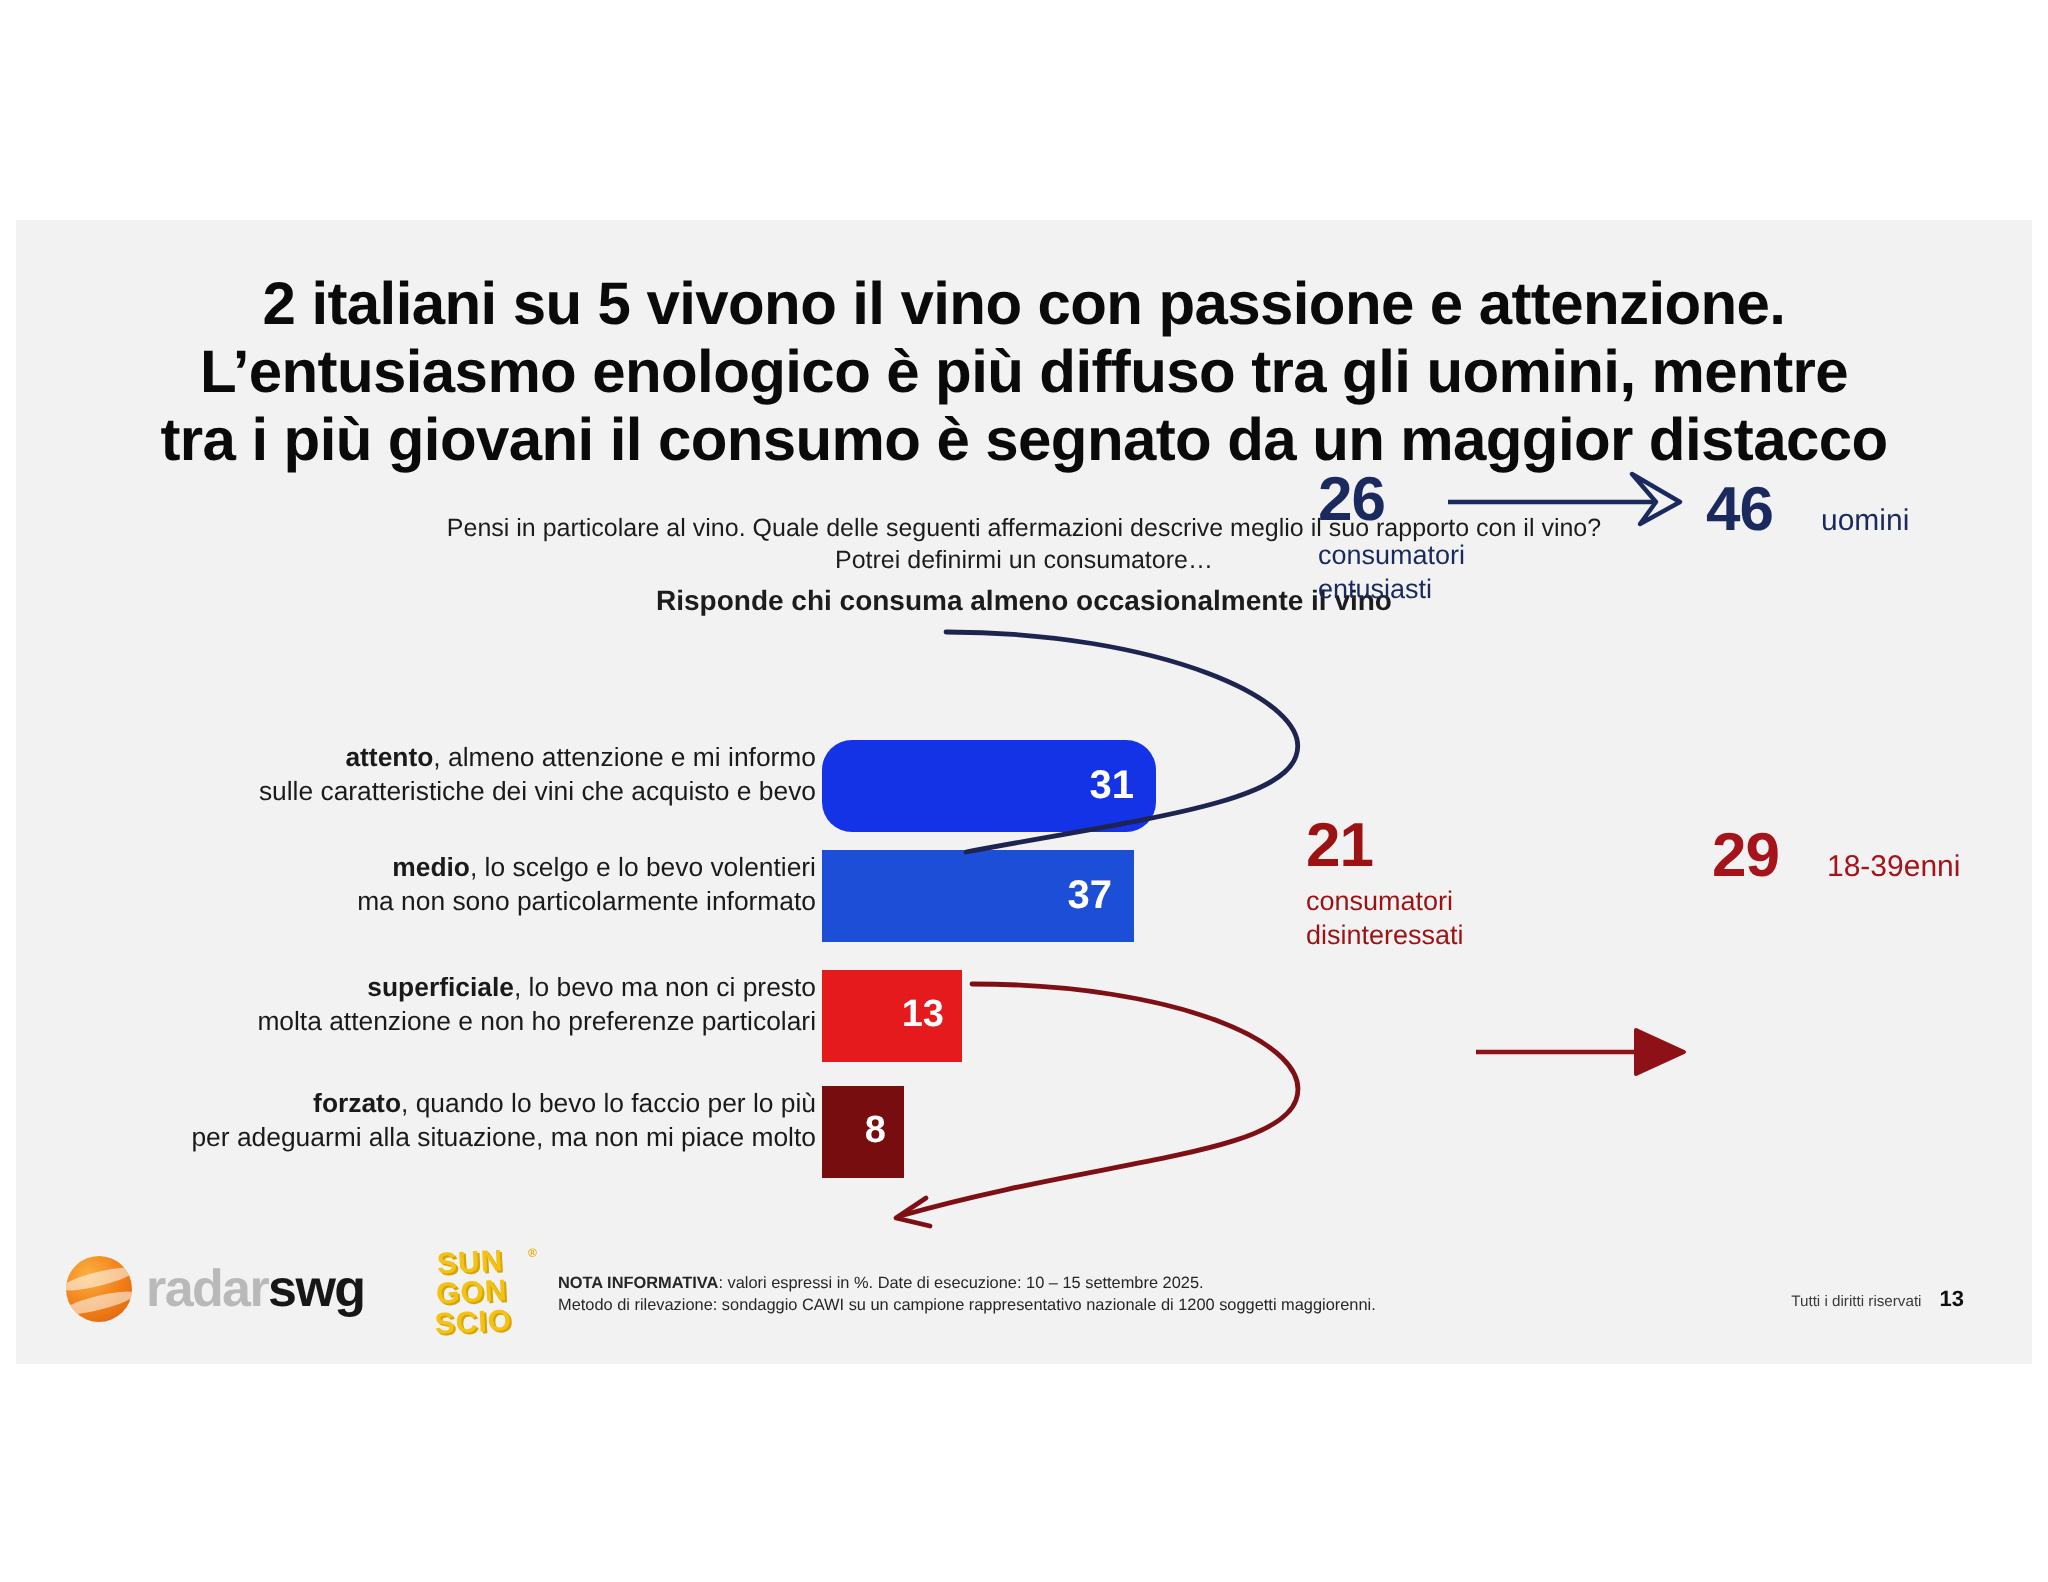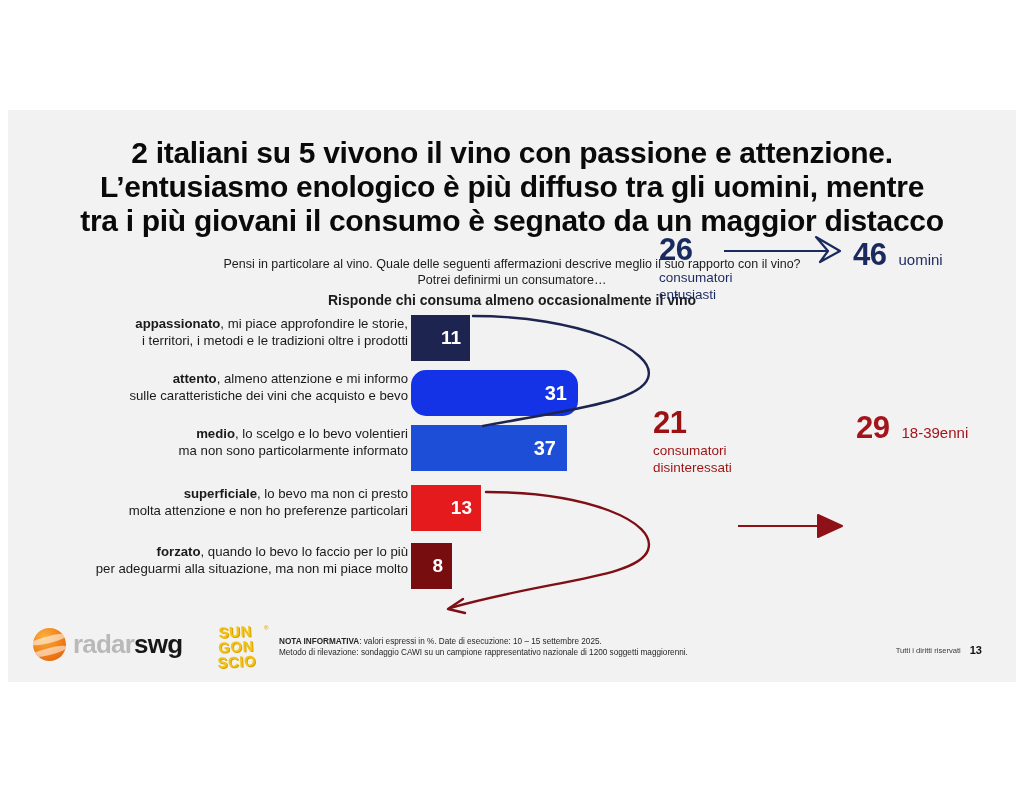--- a/index.html
+++ b/index.html
@@ -105,21 +105,21 @@
     line-height: 17px;
     margin-top: 3px;
   }
   .callout.top { left: 651px; top: 124px; color: #1b2a5e; }
   .callout.bottom { left: 645px; top: 297px; color: #9c1212; }
 
   .target {
     position: absolute;
     display: flex;
     align-items: baseline;
-    gap: 12px;
+    gap: 24px;
   }
   .target .num { font-size: 31px; font-weight: bold; letter-spacing: -0.5px; }
   .target .unit { font-size: 15px; }
   .target.top { left: 845px; top: 127px; color: #1b2a5e; }
   .target.bottom { left: 848px; top: 300px; color: #a5141b; }
 
   svg.overlay {
     position: absolute;
     left: 0; top: 0;
     width: 1008px; height: 572px;
@@ -224,29 +224,20 @@
   </div>
 
   <div class="subtitle">
     <span class="q">Pensi in particolare al vino. Quale delle seguenti affermazioni descrive meglio il suo rapporto con il vino?</span>
     <span class="q">Potrei definirmi un consumatore…</span>
     <span class="bold">Risponde chi consuma almeno occasionalmente il vino</span>
   </div>
 
   <div class="chart">
 
-    <div class="row" style="top:0px;">
-      <div class="row-label">
-        <b>appassionato</b><span>, mi piace approfondire le storie,</span><br>
-        <span>i territori, i metodi e le tradizioni oltre i prodotti</span>
-      </div>
-      <div class="bar" style="width:59px;background:#1d2450;">
-        <span class="bar-value tiny">11</span>
-      </div>
-    </div>
 
     <div class="row" style="top:55px;">
       <div class="row-label">
         <b>attento</b><span>, almeno attenzione e mi informo</span><br>
         <span>sulle caratteristiche dei vini che acquisto e bevo</span>
       </div>
       <div class="bar" style="width:167px;background:#1433e6;border-radius:15px;">
         <span class="bar-value">31</span>
       </div>
     </div>

